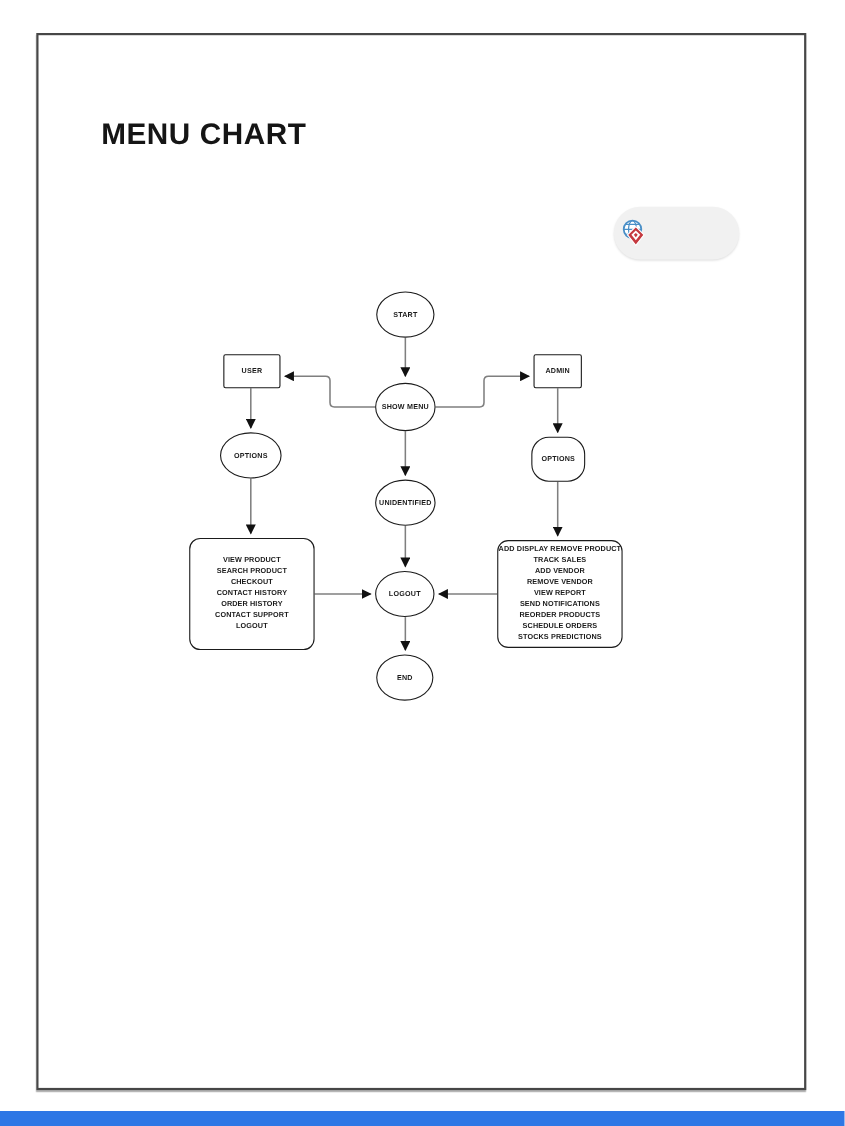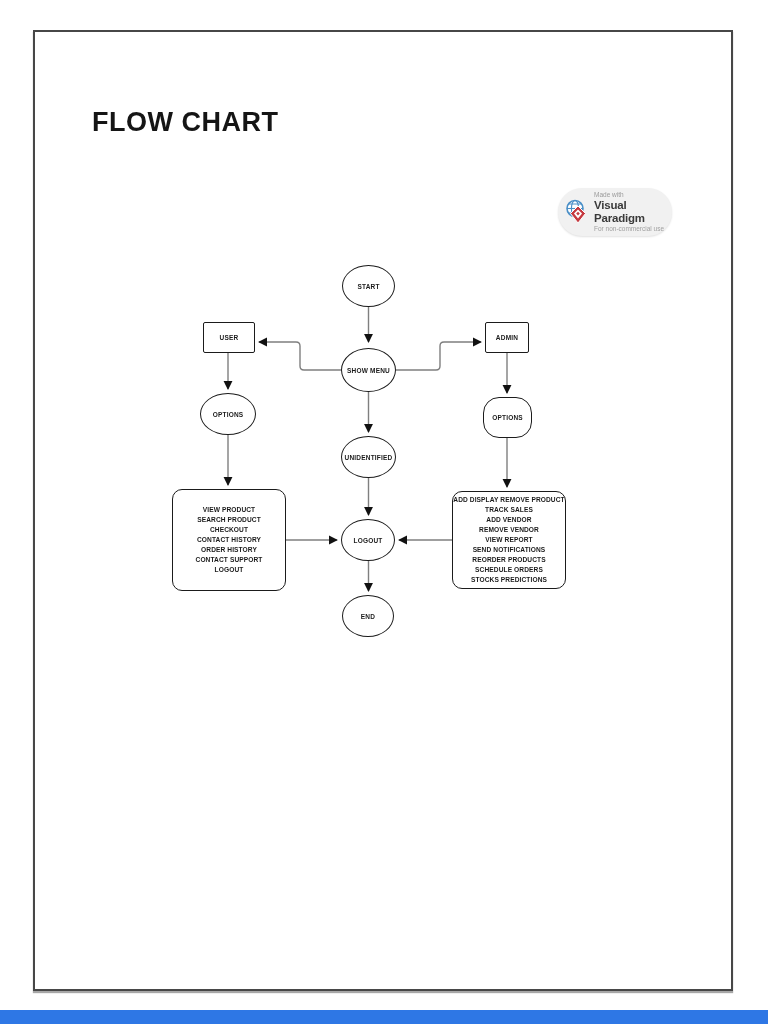--- a/index.html
+++ b/index.html
@@ -105,38 +105,33 @@
     background: #2e77e5;
   }
 </style>
 </head>
 <body>
 
 <div class="screen">
 
   <div class="page-frame"></div>
 
-  <h1 class="page-title">FLOW CHART</h1>
+  <h1 class="page-title">MENU CHART</h1>
 
   <div class="vp-badge">
     <svg class="vp-logo" viewBox="0 0 26 28">
       <circle cx="10" cy="10.5" r="8" fill="#ffffff" stroke="#4a8fc7" stroke-width="1.6"></circle>
       <ellipse cx="10" cy="10.5" rx="3.6" ry="8" fill="none" stroke="#4a8fc7" stroke-width="1.1"></ellipse>
       <line x1="2" y1="10.5" x2="18" y2="10.5" stroke="#4a8fc7" stroke-width="1.1"></line>
       <line x1="3.2" y1="6" x2="16.8" y2="6" stroke="#4a8fc7" stroke-width="1"></line>
       <line x1="3.2" y1="15" x2="16.8" y2="15" stroke="#4a8fc7" stroke-width="1"></line>
       <path d="M13 8 L20.5 15.5 L13 25 L5.5 15.5 Z" fill="#c5393f" stroke="#ffffff" stroke-width="1"></path>
       <path d="M13 11.5 L17 15.5 L13 20.5 L9 15.5 Z" fill="#ffffff"></path>
       <path d="M13 13.8 L14.8 15.5 L13 17.6 L11.2 15.5 Z" fill="#c5393f"></path>
     </svg>
-    <div class="vp-text">
-      <div class="vp-made">Made with</div>
-      <div class="vp-brand">Visual Paradigm</div>
-      <div class="vp-license">For non-commercial use</div>
-    </div>
   </div>
 
   <div class="chart-layer">
 
     <svg class="connectors" width="768" height="1024" viewBox="0 0 768 1024">
       <defs>
         <marker id="arrow" viewBox="0 0 10 10" refX="9" refY="5" markerWidth="6.5" markerHeight="6.5" orient="auto-start-reverse">
           <path d="M0,0 L10,5 L0,10 z" fill="#111111"></path>
         </marker>
       </defs>

